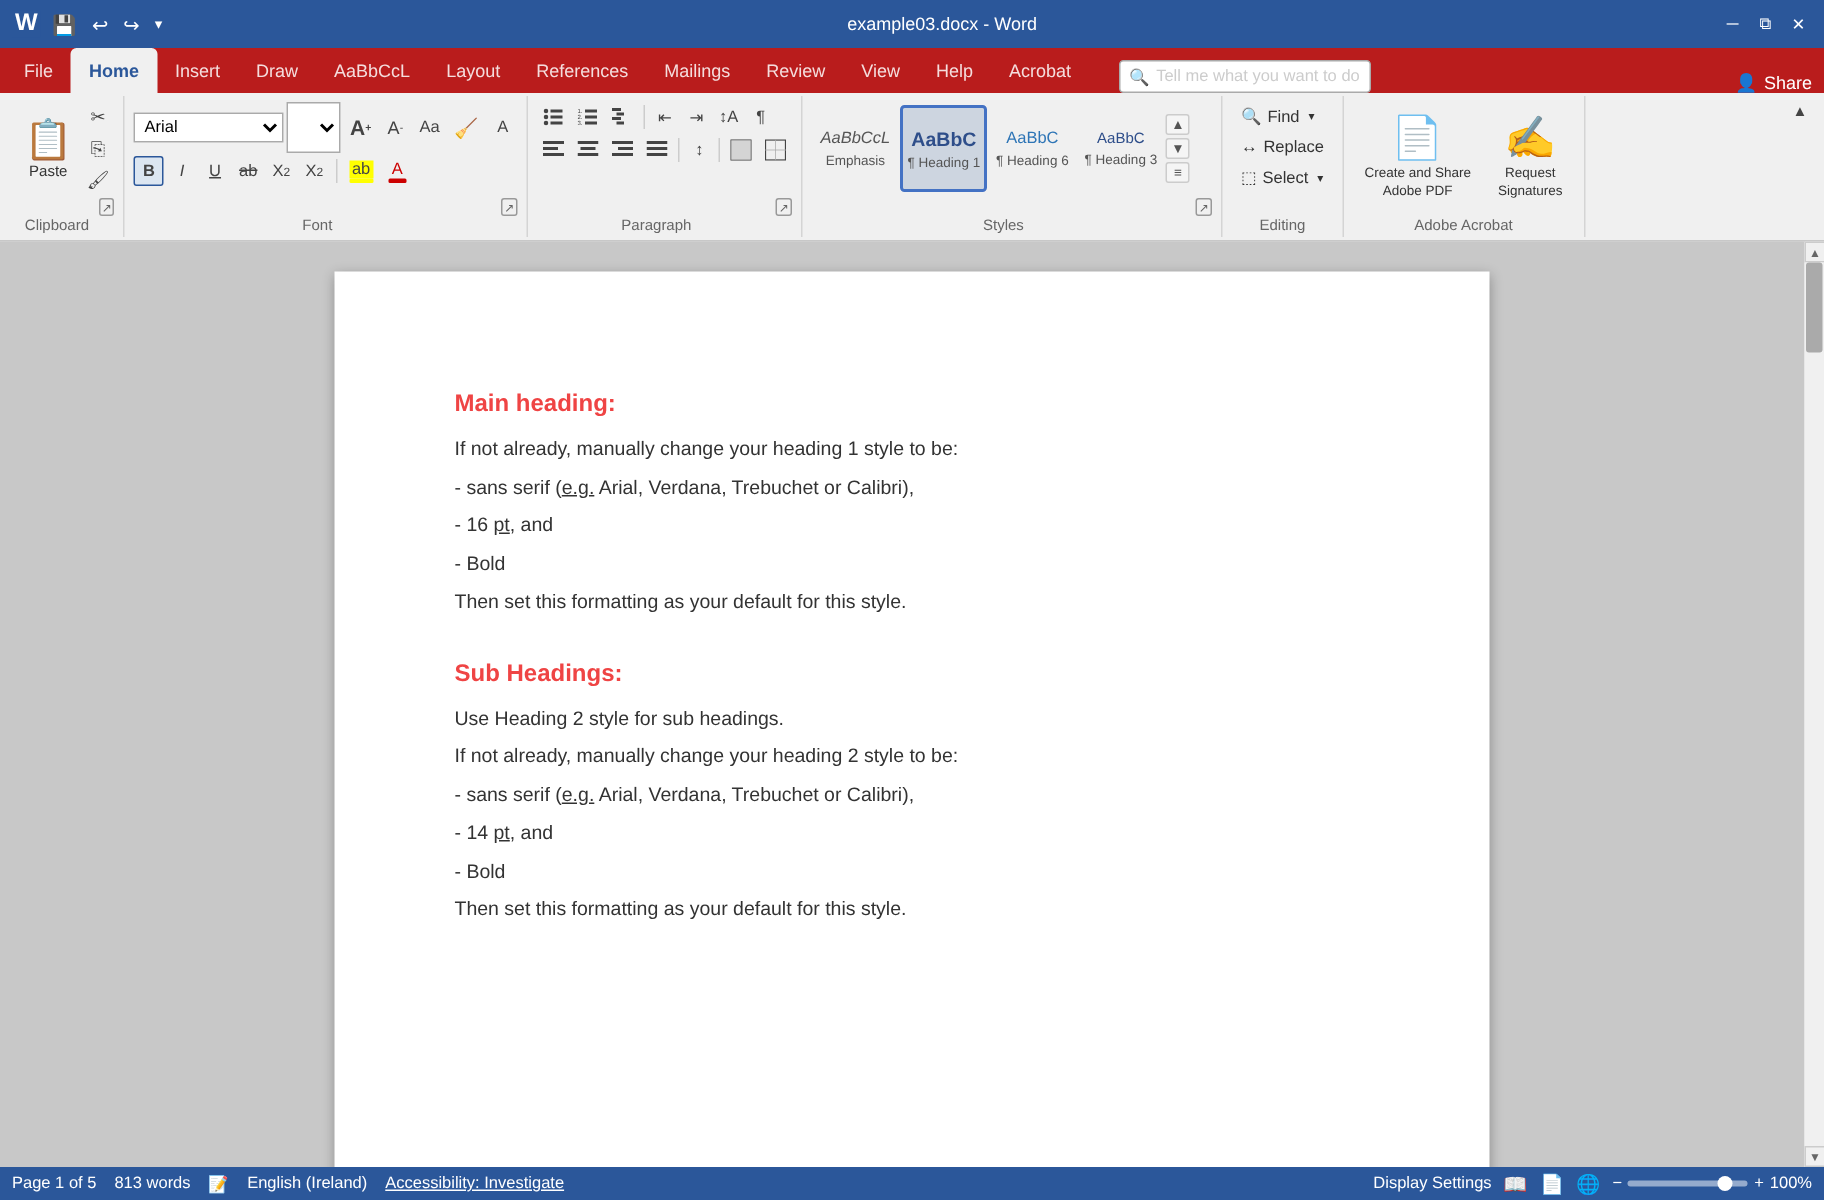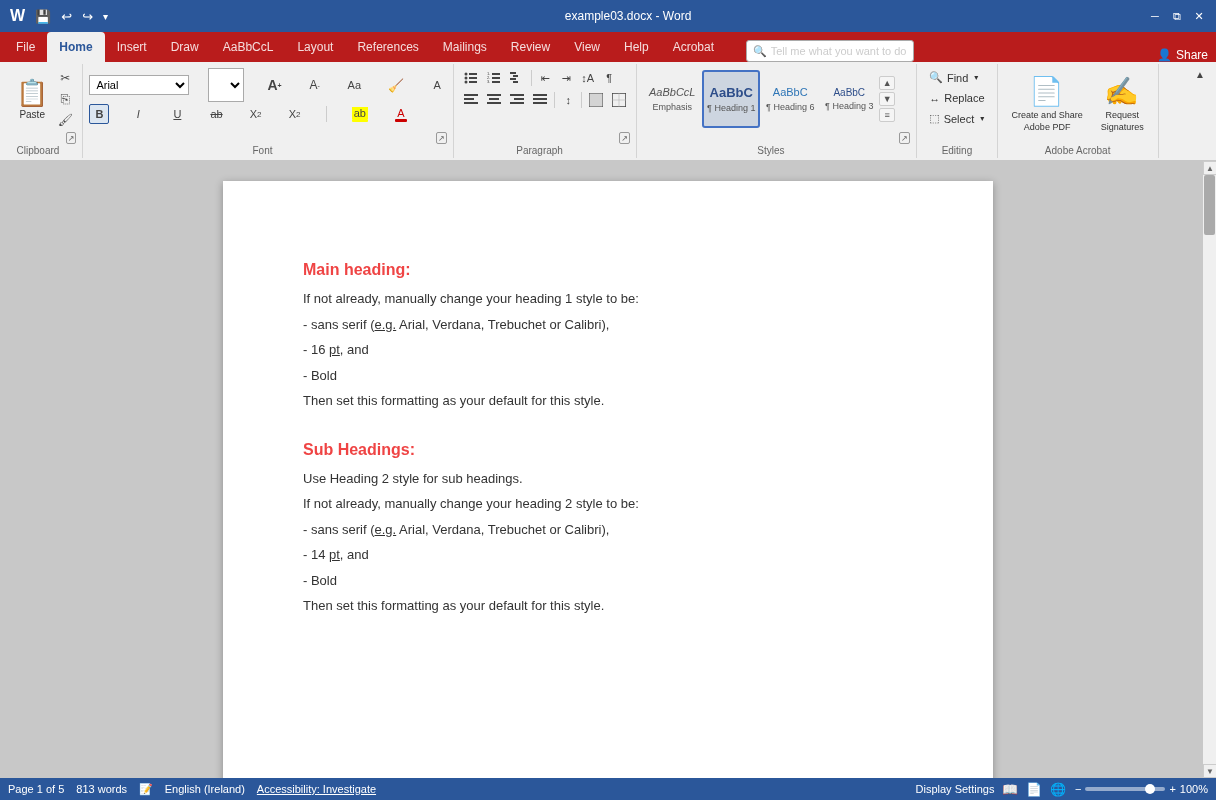--- a/index.html
+++ b/index.html
@@ -121,21 +121,21 @@
       justify-content: center;
       cursor: pointer;
       font-size: 8px;
       color: #666;
       margin-left: auto;
       margin-top: auto;
       margin-bottom: 14px;
     }
 
     
-    .font-row1, .font-row2 { display: flex; align-items: center; gap: 19px; }
+    .font-row1, .font-row2 { display: flex; align-items: center; gap: 2px; }
     .font-select {
       height: 20px;
       font-size: 11px;
       border: 1px solid #aaa;
       background: white;
       padding: 0 2px;
       width: 100px;
       cursor: pointer;
     }
     .size-select {

